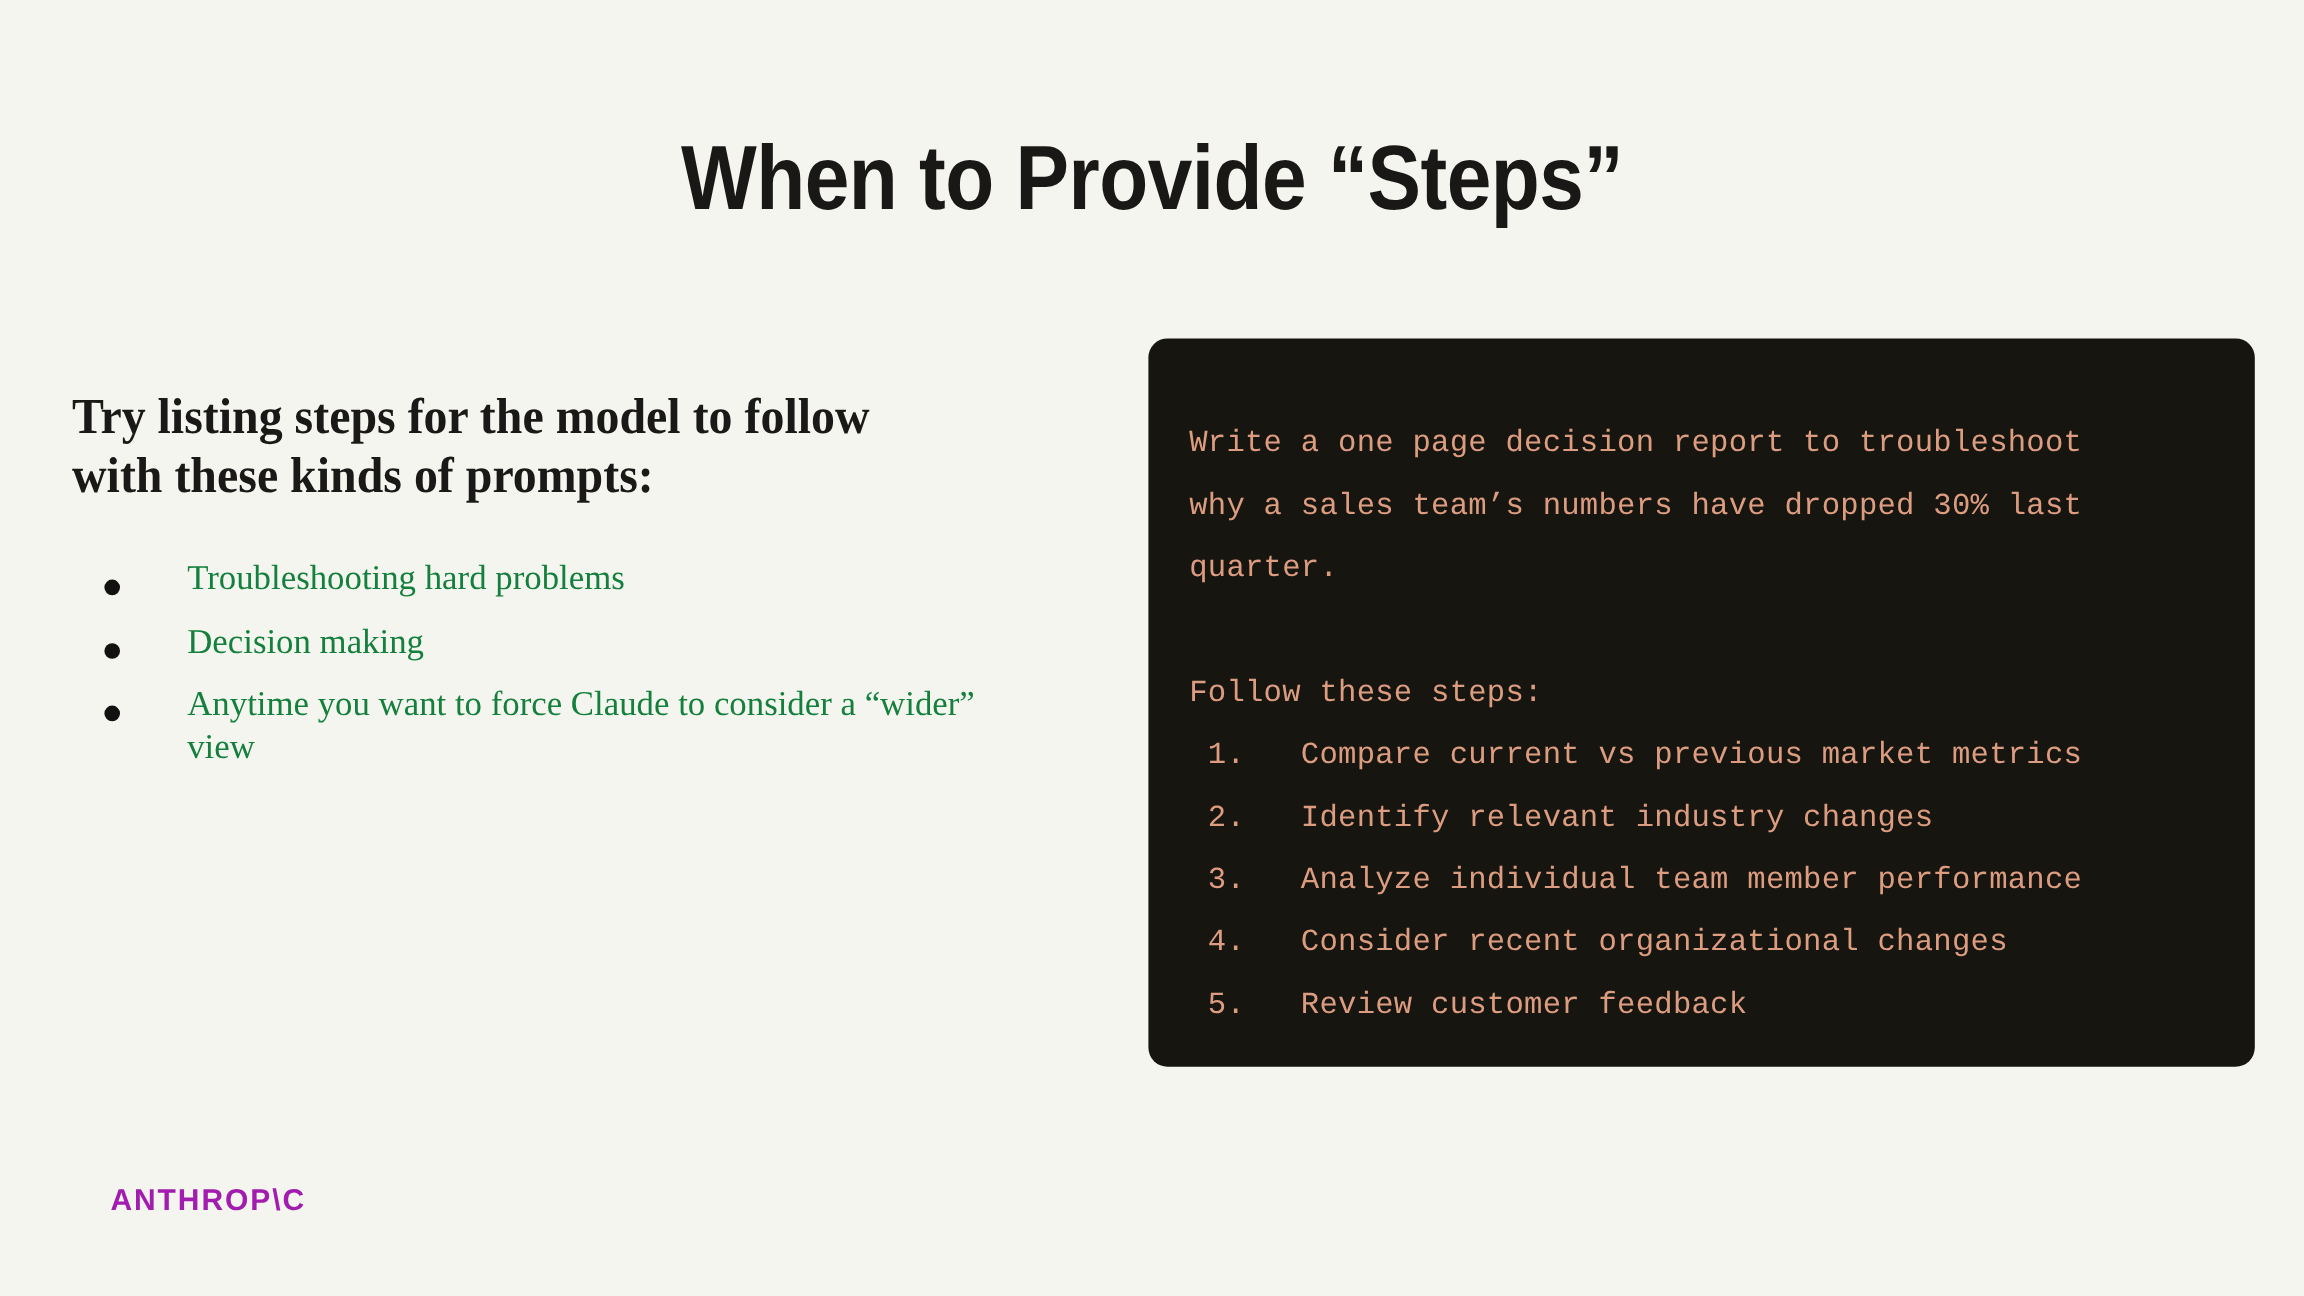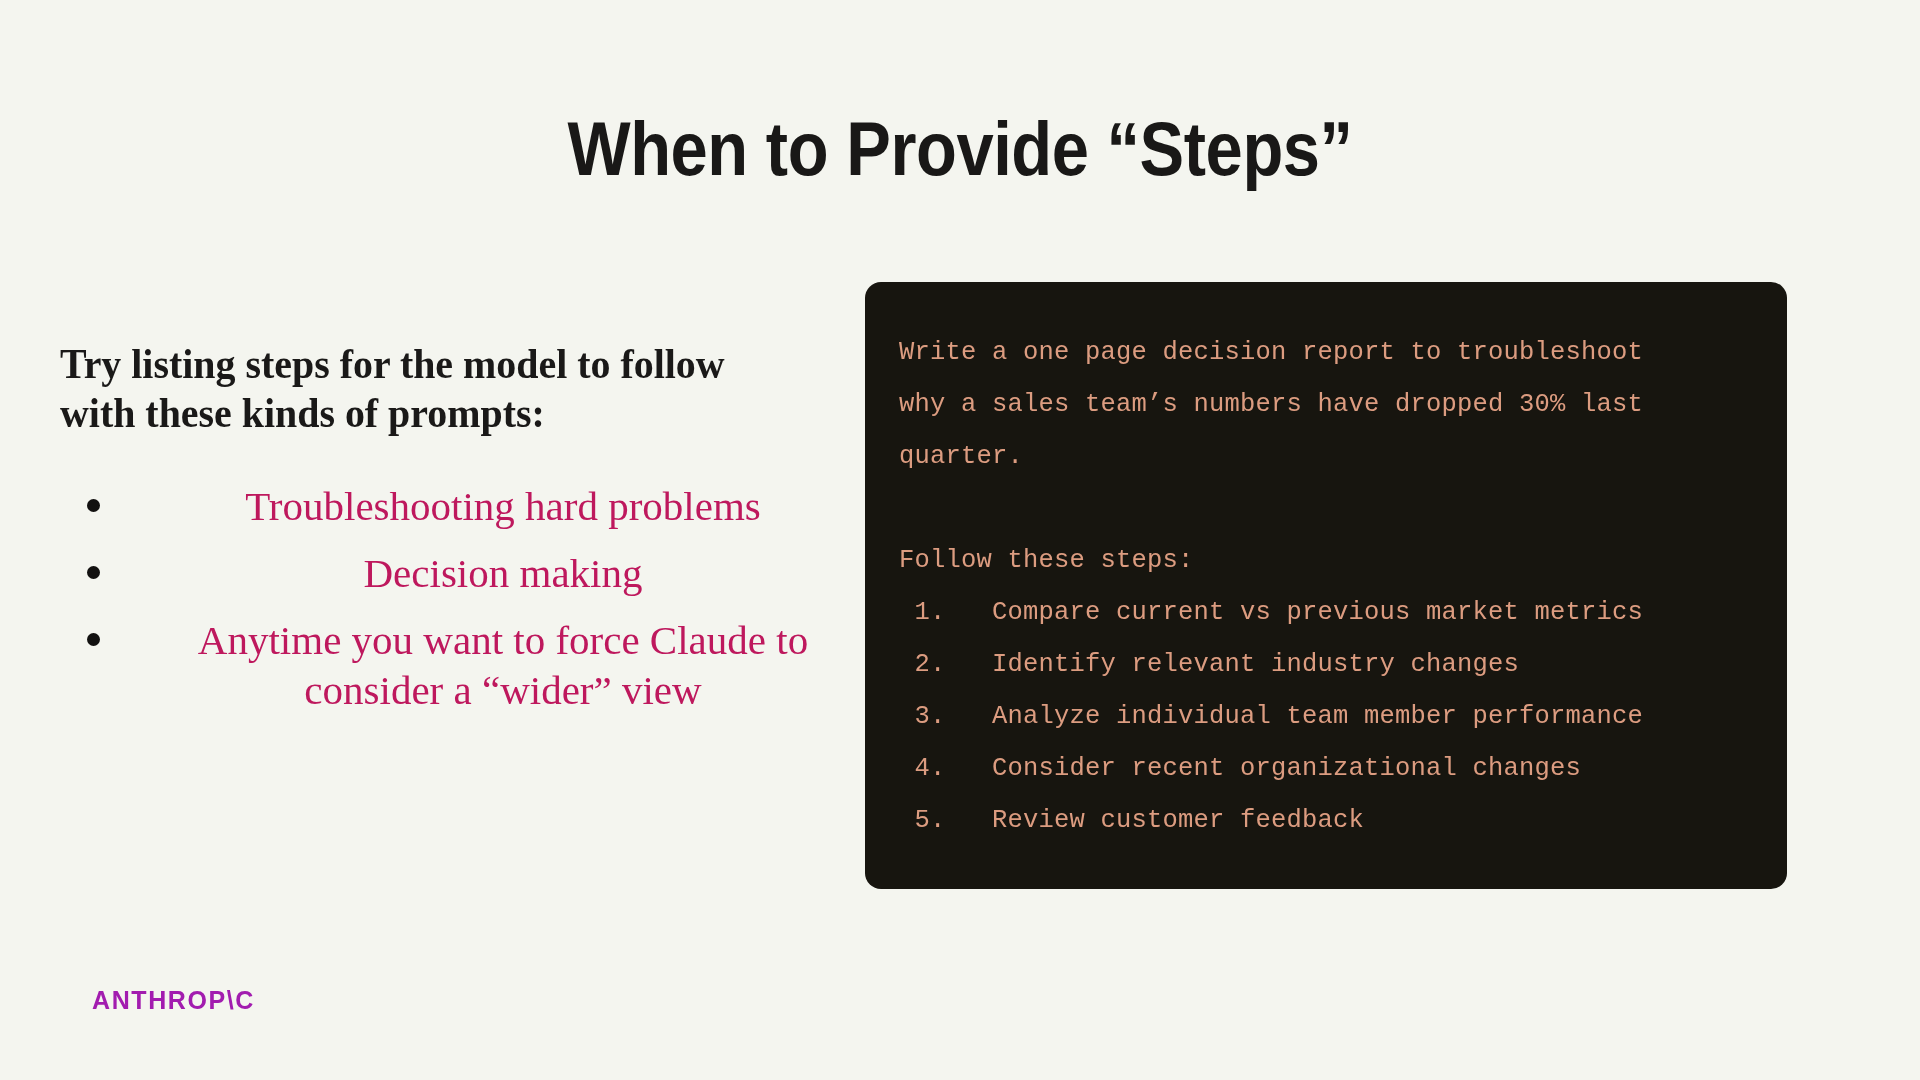--- a/index.html
+++ b/index.html
@@ -36,21 +36,21 @@
     color: #191817;
     transform: scaleX(0.88);
     transform-origin: center top;
     white-space: nowrap;
   }
 
   
   .left-col {
     position: absolute;
     left: 60px;
-    top: 340px;
+    top: 324px;
     width: 790px;
   }
 
   .lead-text {
     font-family: "Liberation Serif", serif;
     font-weight: 700;
     font-size: 42px;
     line-height: 1.16;
     color: #1A1918;
     margin: 0 0 44px 0;
@@ -63,50 +63,49 @@
     list-style: none;
     margin: 0;
     padding: 0;
   }
 
   .bullet-item {
     position: relative;
     padding-left: 96px;
     font-family: "Liberation Serif", serif;
     font-weight: 400;
-    font-size: 41px;
+    font-size: 29px;
     line-height: 1.22;
-    color: #be185d;
+    color: #15803d;
     margin-bottom: 17px;
     max-width: 800px;
-    text-align: center;
   }
   .bullet-item:last-child { margin-bottom: 12px; }
 
   .bullet-dot {
     position: absolute;
     left: 27px;
     top: 18px;
     width: 13px;
     height: 13px;
     border-radius: 50%;
     background: #121110;
   }
 
   
   .code-card {
     position: absolute;
-    left: 865px;
+    left: 957px;
     top: 282px;
     width: 922px;
     height: 607px;
     background: #17150F;
     border-radius: 16px;
     box-sizing: border-box;
-    padding: 45px 34px 34px 34px;
+    padding: 62px 34px 34px 34px;
     overflow: hidden;
   }
 
   .code-pre {
     margin: 0;
     font-family: "Liberation Mono", "DejaVu Sans Mono", monospace;
     font-size: 25.5px;
     line-height: 52px;
     color: #DC9C80;
     white-space: pre;

